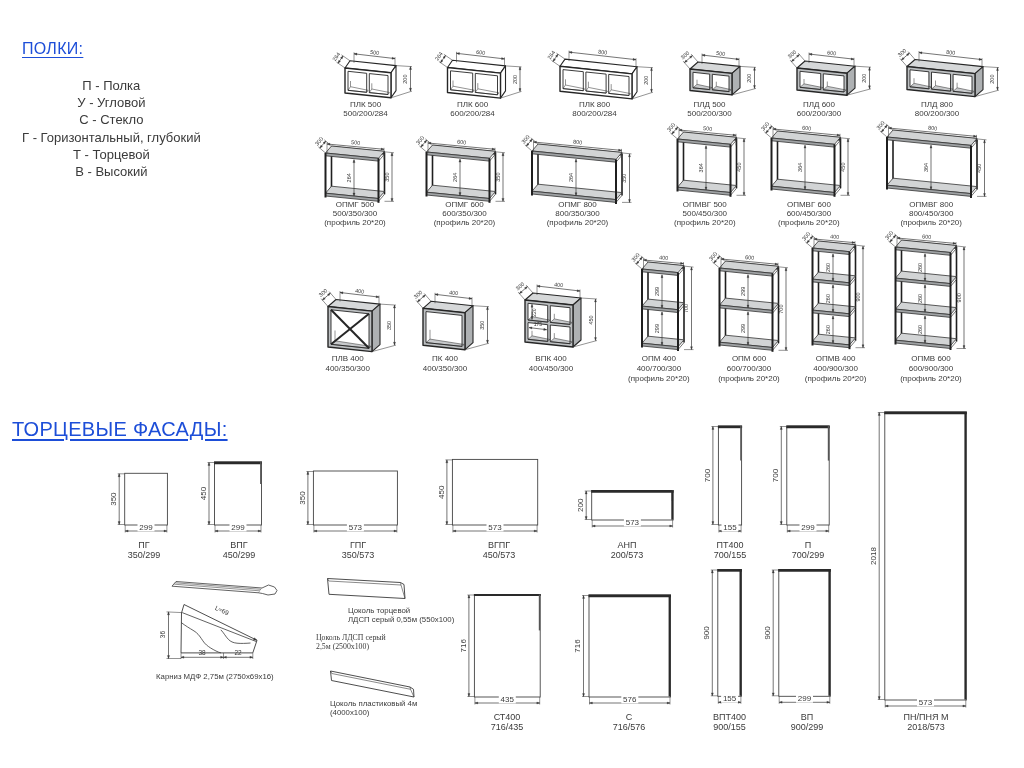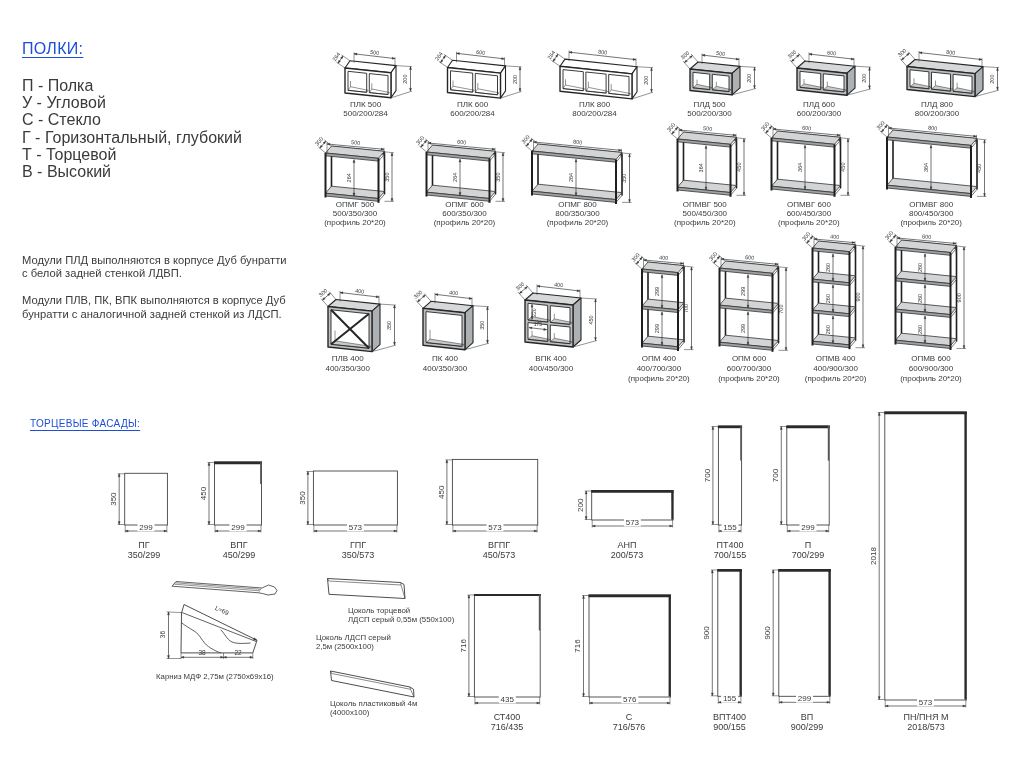--- a/index.html
+++ b/index.html
@@ -1,34 +1,32 @@
 <!DOCTYPE html>
 <html><head>
 <meta charset="utf-8">
 <style>
 html,body{margin:0;padding:0;background:#fff;}
 #page{position:relative;width:1024px;height:768px;background:#fff;overflow:hidden;
   font-family:"Liberation Sans",sans-serif;color:#3a3a3a;}
 .h1{position:absolute;font-size:16px;font-weight:normal;color:#1d4ed8;letter-spacing:.3px;
   text-decoration:underline;text-underline-offset:3px;}
 .txt{position:absolute;font-size:11.2px;line-height:13.6px;color:#3a3a3a;}
-.leg{position:absolute;font-size:16px;line-height:17.2px;color:#3a3a3a;}
+.leg{position:absolute;font-size:13px;line-height:17.2px;color:#3a3a3a;text-align:center;}
 .small{position:absolute;font-size:7.8px;line-height:9.4px;color:#3a3a3a;}
 svg{position:absolute;left:0;top:0;}
 </style>
 </head>
 <body>
 <div id="page">
 <div class="h1" style="left:22px;top:40px;">ПОЛКИ:</div>
 <div class="leg" style="left:22px;top:77px;">П - Полка<br>У - Угловой<br>С - Стекло<br>Г - Горизонтальный, глубокий<br>Т - Торцевой<br>В - Высокий</div>
-<div class="txt" style="left:22px;top:253.6px;">Модули ПЛД выполняются в корпусе Дуб бунратти<br>с белой задней стенкой ЛДВП.</div>
-<div class="txt" style="left:22px;top:294.2px;">Модули ПЛВ, ПК, ВПК выполняются в корпусе Дуб<br>бунратти с аналогичной задней стенкой из ЛДСП.</div>
-<div class="h1" style="left:30px;top:418px;font-size:10px;">ТОРЦЕВЫЕ ФАСАДЫ:</div>
+<div class="h1" style="left:12px;top:418px;font-size:20px;">ТОРЦЕВЫЕ ФАСАДЫ:</div>
 <div class="small" style="left:316px;top:606px;margin-left:32px;">Цоколь торцевой<br>ЛДСП серый 0,55м (550х100)</div>
-<div class="small" style="left:316px;top:633px;">Цоколь ЛДСП серый<br>2,5м (2500х100)</div>
+<div class="small" style="left:316px;top:633px;font-family:Liberation Serif, serif;">Цоколь ЛДСП серый<br>2,5м (2500х100)</div>
 <div class="small" style="left:330px;top:699px;">Цоколь пластиковый 4м<br>(4000х100)</div>
 <div class="small" style="left:156px;top:672px;">Карниз МДФ 2,75м (2750х69х16)</div>
 <svg width="1024" height="768" viewBox="0 0 1024 768">
 <polygon points="345.0,68.0 391.0,72.8 396.0,65.6 350.0,60.8" fill="#ffffff" stroke="#262626" stroke-width="1.1" stroke-linejoin="round"></polygon>
 <polygon points="391.0,72.8 396.0,65.6 396.0,90.6 391.0,97.8" fill="#ffffff" stroke="#262626" stroke-width="1.1" stroke-linejoin="round"></polygon>
 <polygon points="345.0,68.0 391.0,72.8 391.0,97.8 345.0,93.0" fill="#ffffff" stroke="#262626" stroke-width="1.4" stroke-linejoin="round"></polygon>
 <polygon points="348.0,71.3 366.7,73.3 366.7,92.3 348.0,90.3" fill="#ffffff" stroke="none" stroke-width="0" stroke-linejoin="round"></polygon>
 <polygon points="348.0,90.3 366.7,92.3 368.1,90.3 350.5,86.7" fill="#ffffff" stroke="#3a3a3a" stroke-width="0.55" stroke-linejoin="round"></polygon>
 <line x1="350.5" y1="86.7" x2="350.5" y2="81.0" stroke="#3a3a3a" stroke-width="0.55"></line>
 <polygon points="348.0,71.3 366.7,73.3 366.7,92.3 348.0,90.3" fill="none" stroke="#262626" stroke-width="0.9" stroke-linejoin="round"></polygon>

